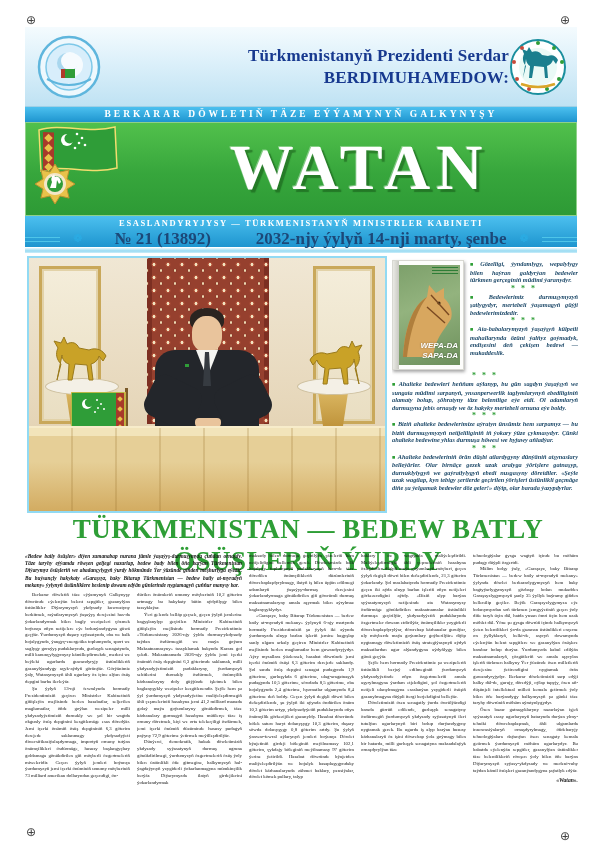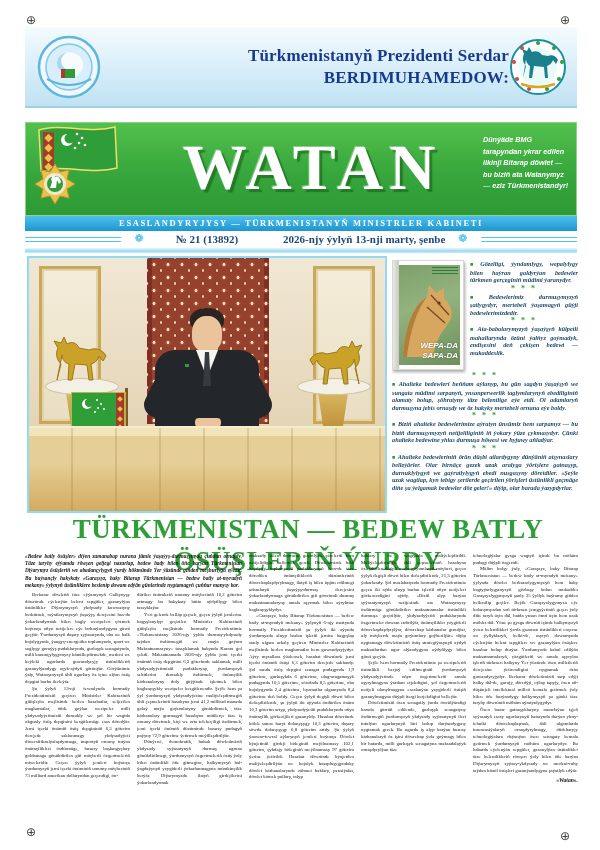--- a/index.html
+++ b/index.html
@@ -15,38 +15,38 @@
   .b-line1{color:#17398f;font-weight:bold;font-size:17px;line-height:22px;letter-spacing:.2px;}
   .b-line2{color:#2f9fd8;font-weight:bold;font-size:19.5px;line-height:24px;margin-top:4px;
            font-family:"Liberation Sans",sans-serif;letter-spacing:-.3px;
            text-shadow:-1px -1px 0 #ffffff,1px 1px 0 #17398f;}
   .emb{flex:none;}
 
   
   .bluebar{position:absolute;left:25px;width:552px;background:linear-gradient(180deg,#4cc0ef,#1e95cf);
            color:#fff;font-weight:bold;text-align:center;}
   .bar1{top:107px;height:15px;font-size:9.5px;line-height:15px;letter-spacing:3px;}
-  .bar2{top:216px;height:15px;font-size:8.5px;line-height:15px;letter-spacing:1.6px;}
+  .bar2{top:216px;height:31px;font-size:8.5px;line-height:15px;letter-spacing:1.6px;}
 
   
   .masthead{position:absolute;left:25px;top:122px;width:552px;height:94px;
             background:linear-gradient(180deg,#52c14c 0%,#37a63c 55%,#2d9a35 100%);
             display:flex;box-shadow:inset 0 0 0 1px #8fd08a;}
   .flagwrap{flex:none;width:116px;position:relative;}
   .watan{flex:1;text-align:center;color:#fff;font-family:Liberation Serif, serif;font-weight:bold;
          font-size:64px;line-height:92px;letter-spacing:6px;
          text-shadow:3px 3px 1px rgba(15,70,15,.45), -1px -1px 0 rgba(255,255,255,.35);}
   .mastside{flex:none;width:86px;padding:12px 8px 0 0;color:#fff;font-style:italic;font-weight:bold;
             font-size:7.2px;line-height:11.5px;font-family:"Liberation Sans",sans-serif;}
 
   
   .dateline{position:absolute;left:25px;top:231px;width:552px;height:16px;display:flex;align-items:center;}
   .dl-rule{flex:1;height:3px;border-top:1px solid #4ec5e9;border-bottom:1px solid #4ec5e9;}
   .dl-ros{color:#2aaee6;font-family:"DejaVu Sans",sans-serif;font-size:11px;margin:0 13px;line-height:14px;}
-  .dl-txt{color:#1c4878;font-weight:bold;font-size:11px;white-space:nowrap;padding-left:19px;}
+  .dl-txt{color:#1c4878;font-weight:bold;font-size:17px;white-space:nowrap;padding-left:19px;}
   .dl-issue{margin-right:26px;}
   .divider{position:absolute;left:25px;top:248px;width:552px;height:5px;
            background:linear-gradient(180deg,#e9f8fd,#97daf2 60%,#cdeef9);}
 
   
   .photo{position:absolute;left:27px;top:256px;width:356px;height:253px;border:2px solid #92daf3;
          background:linear-gradient(180deg,#f0e7d4 0%,#e7d8bc 55%,#ddcaa6 100%);overflow:hidden;}
   .gilt{position:absolute;top:8px;width:56px;height:152px;border:3px solid #c9a85a;
         background:linear-gradient(#f4edda,#e9dec2);box-shadow:inset 0 0 0 2px #e2d2a8;}
   .carpet{position:absolute;left:118px;top:0;width:122px;height:166px;background:#96402e;
@@ -158,20 +158,21 @@
           <circle cx="5" cy="24" r="2"></circle>
           <circle cx="8" cy="41" r="2"></circle>
           <circle cx="20" cy="51" r="2"></circle>
         </g>
       <circle cx="29" cy="29" r="19" fill="#eafaf6"></circle>
       <path d="M14 40 L17 28 C14 25 13 20 15 16 L13 11 L18 13 L20 9 L23 14 C27 12 31 14 33 17 L39 18 C43 16 47 18 49 22 L47 26 L44 22 C43 25 41 27 38 28 L39 40 L36 40 L35 29 L25 28 L23 40 L20 40 L21 28 C19 27 17 24 17 21 Z" fill="#1b7f8e"></path>
       <path d="M12 46 Q29 52 46 46" fill="none" stroke="#d9a62a" stroke-width="2.5"></path>
     </svg>
   </div>
 
+  <div class="bluebar bar1">BERKARAR DÖWLETIŇ TÄZE EÝÝAMYNYŇ GALKYNYŞY</div>
 
   <div class="masthead">
     <div class="flagwrap">
       <svg width="112" height="94" viewBox="0 0 112 94">
         <path d="M14 8 C36 1 64 12 90 5 L92 46 C66 53 38 42 16 49 Z" fill="#2f9d38" stroke="#f3dd6f" stroke-width="1.5"></path>
         <rect x="18" y="9" width="11" height="38" fill="#a8392a" transform="skewY(3)"></rect>
         <g fill="#e8c24a">
             <rect x="20.5" y="13" width="6" height="6" transform="rotate(45 23.5 16)"></rect>
             <rect x="20.5" y="23" width="6" height="6" transform="rotate(45 23.5 26)"></rect>
             <rect x="20.5" y="33" width="6" height="6" transform="rotate(45 23.5 36)"></rect>
@@ -186,30 +187,29 @@
             <circle cx="60" cy="23" r="1.3"></circle>
             <circle cx="50" cy="26" r="1.3"></circle>
           </g>
         <polygon fill="#e8c24a" stroke="#b9922f" stroke-width="1" points="50,62 42,67 44.1,76.1 35,74 30,82 25,74 15.9,76.1 18,67 10,62 18,57 15.9,47.9 25,50 30,42 35,50 44.1,47.9 42,57"></polygon>
         <circle cx="30" cy="62" r="11" fill="#f2e7c8"></circle>
         <circle cx="30" cy="62" r="8" fill="#2f9d38"></circle>
         <path d="M25 66 L27 60 C26 58 26 56 27 55 L26 53 L28 54 L29 52 L30 55 C32 54 34 55 35 57 L36 60 L34 62 L32 58 L31 66 Z" fill="#ffffff"></path>
       </svg>
     </div>
     <div class="watan">WATAN</div>
-    <div class="mastside">Dünýäde BMG tarapyndan ykrar edilen ilkinji Bitarap döwlet — bu biziň ata Watanymyz — eziz Türkmenistandyr!</div>
   </div>
 
   <div class="bluebar bar2">ESASLANDYRYJYSY — TÜRKMENISTANYŇ MINISTRLER KABINETI</div>
 
   <div class="dateline">
     <div class="dl-rule"></div>
     <span class="dl-ros">❁</span>
     <span class="dl-txt dl-issue">№ 21 (13892)</span>
-    <span class="dl-txt">2026-njy ýylyň 13-nji marty, şenbe</span>
+    <span class="dl-txt">2032-njy ýylyň 14-nji marty, şenbe</span>
     <span class="dl-ros">❁</span>
     <div class="dl-rule"></div>
   </div>
   <div class="divider"></div>
 
   <div class="photo">
     <div class="gilt" style="left:10px;"></div>
     <div class="gilt" style="right:10px;"></div>
     <div class="carpet"></div>
 

